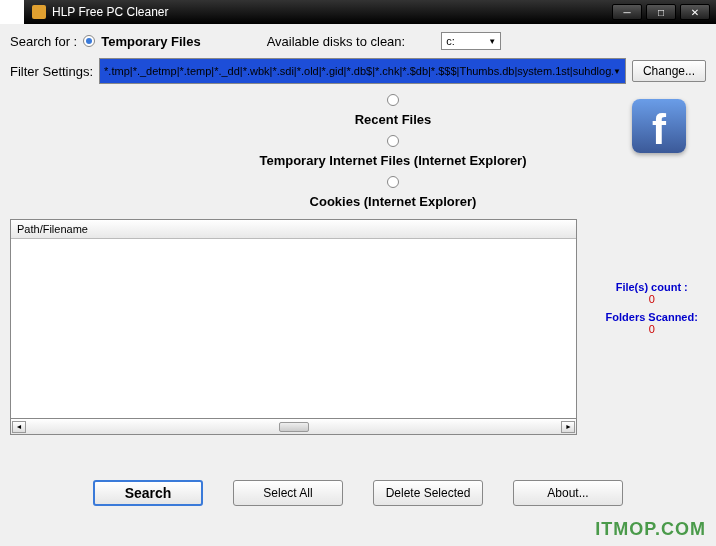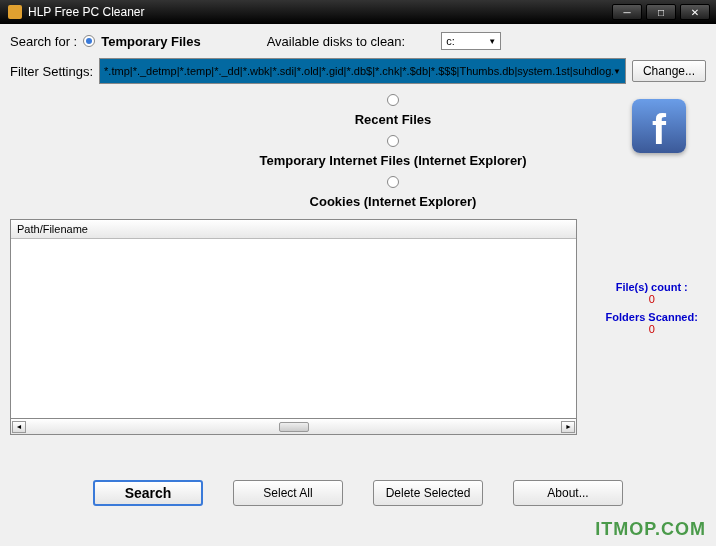--- a/index.html
+++ b/index.html
@@ -1,32 +1,32 @@
 <!DOCTYPE html>
 <html><head>
 <meta charset="utf-8">
 <style>
 * { box-sizing: border-box; margin: 0; padding: 0; }
 body { font-family: Tahoma, Arial, sans-serif; font-size: 11px; background: #fff; width: 716px; height: 546px; overflow: hidden; position: relative; }
-.titlebar { background: linear-gradient(#333, #000); color: #fff; height: 24px; display: flex; align-items: center; padding-left: 8px; }
+.titlebar { background: linear-gradient(#333, #000); color: #fff; height: 24px; display: flex; align-items: center; padding-left: 8px; margin-left: 24px; }
 .titlebar-icon { width: 14px; height: 14px; background: #e0a030; border-radius: 2px; margin-right: 6px; display: inline-block; }
 .titlebar-text { flex: 1; font-size: 12px; }
 .window-controls { display: flex; gap: 4px; padding-right: 6px; }
 .win-btn { width: 30px; height: 16px; background: linear-gradient(#555,#222); border: 1px solid #000; border-radius: 2px; display: flex; align-items: center; justify-content: center; color: #fff; font-size: 10px; cursor: pointer; }
 .content { padding: 8px 10px 0 10px; background: #f0f0f0; height: calc(100% - 24px); position: relative; }
 .row1 { display: flex; align-items: center; gap: 6px; margin-bottom: 8px; }
 .radio { width: 12px; height: 12px; border-radius: 50%; border: 1px solid #888; display: inline-flex; align-items: center; justify-content: center; background: #fff; }
 .radio.selected::after { content: ""; width: 6px; height: 6px; background: #3a7ad9; border-radius: 50%; }
 .bold { font-weight: bold; }
 .label { font-size: 13px; }
 .avail-label { margin-left: 60px; }
 .disk-select { margin-left: 30px; width: 60px; height: 18px; border: 1px solid #888; background: #fff; font-size: 11px; padding: 0 4px; display: flex; align-items: center; justify-content: space-between; cursor: pointer; }
 .dropdown-arrow { font-size: 8px; }
 .row2 { display: flex; align-items: center; gap: 6px; margin-bottom: 10px; }
-.filter-input { flex: 1; height: 15px; border: 1px solid #888; background: #0369a1; padding: 12px 4px; font-size: 11px; display: flex; align-items: center; justify-content: space-between; overflow: hidden; }
+.filter-input { flex: 1; height: 15px; border: 1px solid #888; background: #1d4ed8; padding: 12px 4px; font-size: 11px; display: flex; align-items: center; justify-content: space-between; overflow: hidden; }
 .filter-text { white-space: nowrap; overflow: hidden; text-overflow: clip; }
 .change-btn { height: 22px; padding: 0 10px; border: 1px solid #888; background: linear-gradient(#fff,#e6e6e6); cursor: pointer; font-size: 12px; border-radius: 2px; text-align: center; }
 .options { margin-left: 70px; margin-bottom: 10px; }
 .opt-row { display: flex; align-items: center; gap: 6px; margin-bottom: 8px; flex-direction: column; }
 .fb-icon { position: absolute; right: 30px; top: 75px; width: 54px; height: 54px; background: linear-gradient(#6a9de8,#3b5998); border-radius: 8px; display: flex; align-items: center; justify-content: center; color: #fff; font-family: Arial; font-size: 42px; font-weight: bold; box-shadow: 0 2px 4px rgba(0,0,0,0.3); }
 .fb-icon span { transform: translateY(4px); }
 .main-area { display: flex; gap: 20px; }
 .table-wrap { width: 575px; }
 .table { border: 1px solid #888; background: #fff; height: 200px; overflow: hidden; }
 .table-header { background: linear-gradient(#fff,#e8e8e8); border-bottom: 1px solid #bbb; padding: 3px 6px; font-size: 11px; }

